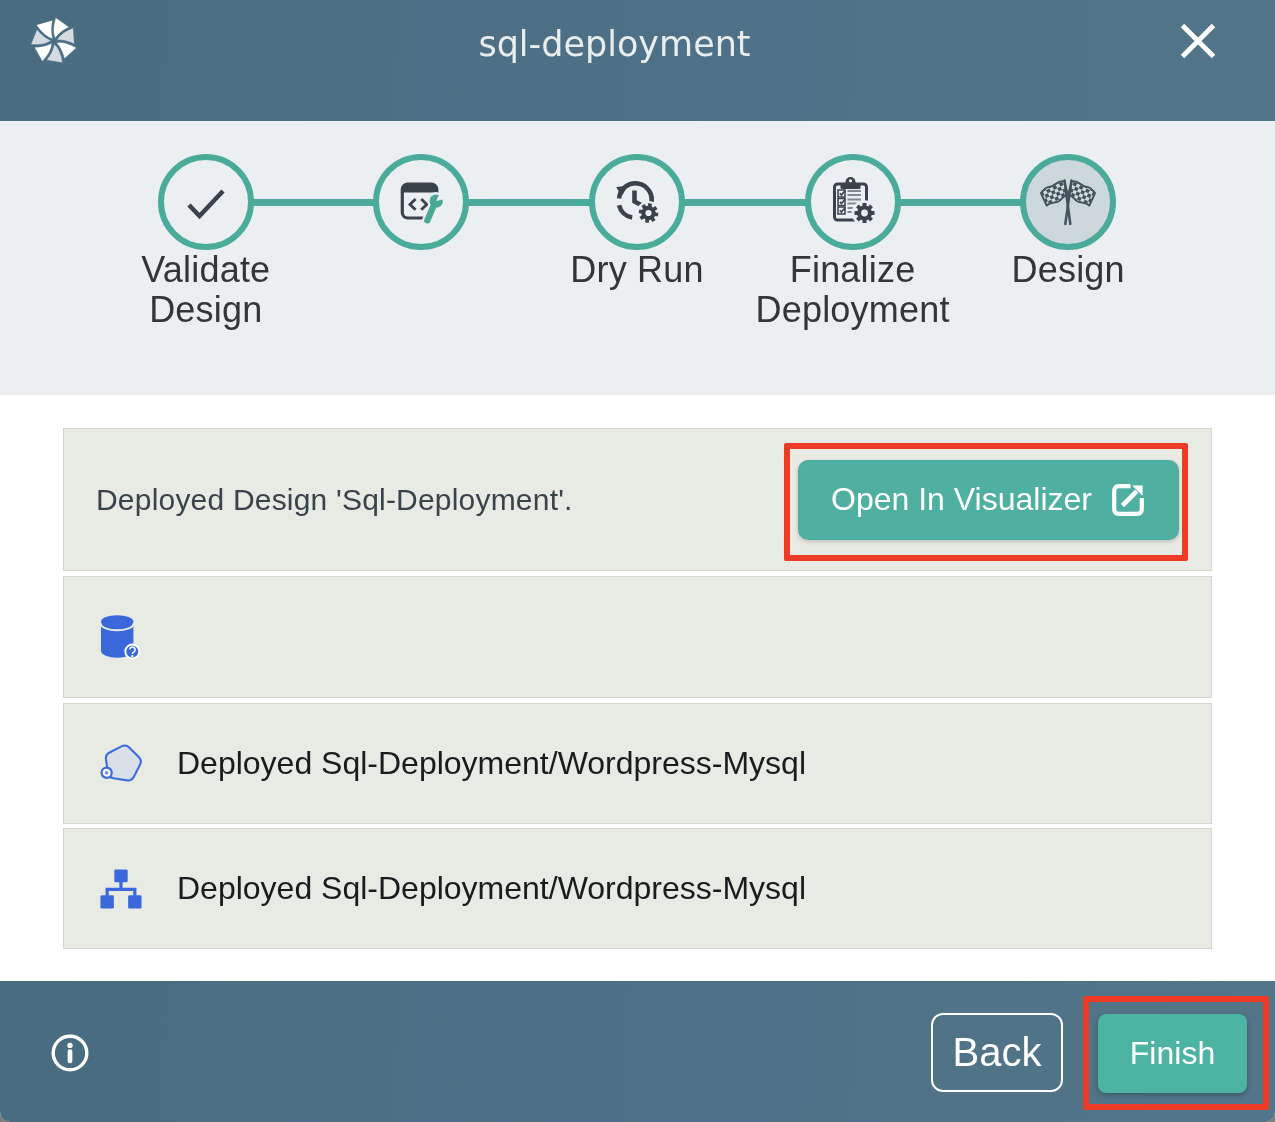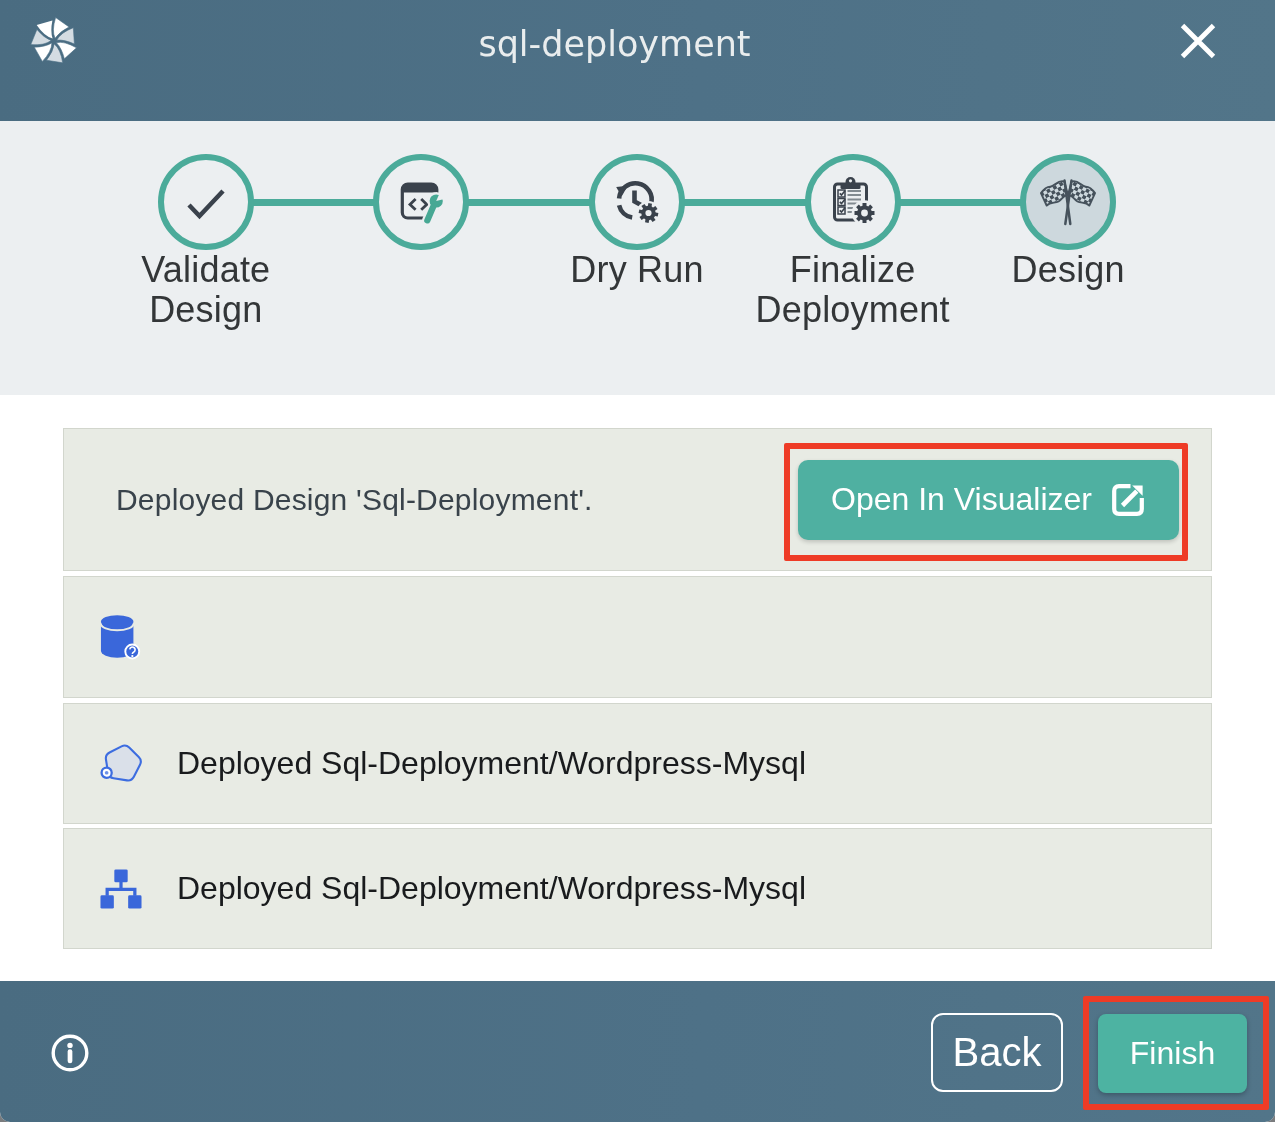--- a/index.html
+++ b/index.html
@@ -26,21 +26,21 @@
             border:6px solid #4bab9a; background:#eceff1; position:relative;
             display:flex; align-items:center; justify-content:center; }
   .step.active .bubble { background:#cdd8dd; }
   .slabel { font-size:36px; line-height:40px; color:#333638;
             text-align:center; letter-spacing:0.2px; }
 
   
   .rows { position:absolute; left:63px; top:428px; width:1149px; }
   .row { position:relative; background:#e8ebe4; border:1px solid #d2d6cd; }
   .row-design { height:143px; margin-bottom:5px; display:flex; align-items:center;
-                justify-content:space-between; padding-left:52px; padding-right:32px; }
+                justify-content:space-between; padding-left:32px; padding-right:32px; }
   .design-text { font-size:30px; color:#39434b; letter-spacing:0.2px; }
   .viz-btn { width:381px; height:80px; border:none; border-radius:10px; background:#4fb0a1;
              color:#fff; font-family:inherit; display:flex; align-items:center;
              justify-content:center; gap:18px; cursor:pointer; font-size:32px;
              box-shadow:0 2px 4px rgba(0,0,0,0.18); }
   .row-item { display:flex; align-items:center; }
   .row-item .ric { width:42px; margin-left:36px; display:flex; justify-content:center; }
   .row-item .rtext { margin-left:35px; font-size:32px; color:#191b1d; letter-spacing:0px; }
   .r2 { height:122px; margin-bottom:5px; }
   .r3 { height:121px; margin-bottom:4px; }

